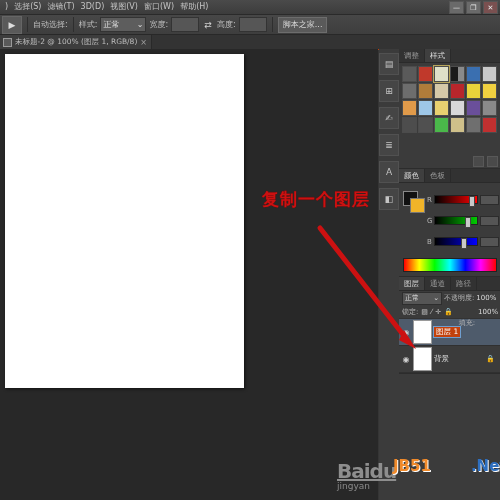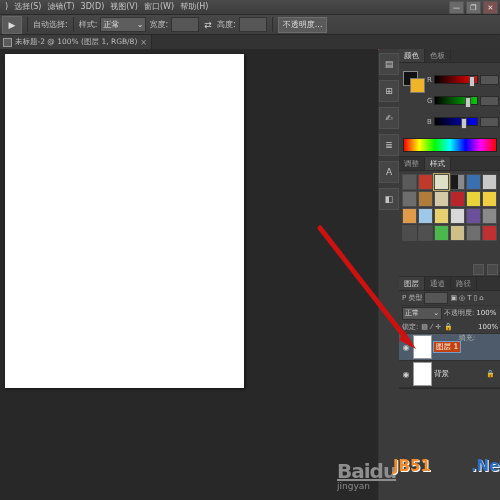--- a/index.html
+++ b/index.html
@@ -159,21 +159,21 @@
     <div class="opt-select">
       <span>正常</span>
       <span>⌄</span>
     </div>
     <span class="opt-label">宽度:</span>
     <div class="opt-input"></div>
     <div class="opt-icon">⇄</div>
     <span class="opt-label">高度:</span>
     <div class="opt-input"></div>
     <div class="opt-sep"></div>
-    <div class="opt-btn">不透明度...</div>
+    <div class="opt-btn">脚本之家...</div>
   </div>
 
   <div class="tabstrip">
     <div class="doctab">
       <span class="doctab-icon"></span>
       <span class="doctab-title">未标题-2 @ 100% (图层 1, RGB/8)</span>
       <span class="doctab-close">×</span>
     </div>
   </div>
 
@@ -185,55 +185,20 @@
   <div class="icondock">
     <div class="dock-icon">▤</div>
     <div class="dock-icon">⊞</div>
     <div class="dock-icon">✍</div>
     <div class="dock-icon">≣</div>
     <div class="dock-icon">A</div>
     <div class="dock-icon">◧</div>
   </div>
 
   <div class="rightdock">
-
-    <div class="panel">
-      <div class="panel-tabs">
-        <div class="ptab active">颜色</div>
-        <div class="ptab">色板</div>
-      </div>
-      <div class="colorpanel">
-        <div class="swatch-stack">
-          <div class="sw-fg"></div>
-          <div class="sw-bg"></div>
-        </div>
-        <div class="slider-row" style="top:12px;">
-          <span class="sl-label">R</span>
-          <div class="sl-track" style="background:linear-gradient(to right,#000,#ff0000);">
-            <div class="sl-thumb" style="margin-left:34px;"></div>
-          </div>
-          <div class="sl-val"></div>
-        </div>
-        <div class="slider-row" style="top:33px;">
-          <span class="sl-label">G</span>
-          <div class="sl-track" style="background:linear-gradient(to right,#000,#00cc00);">
-            <div class="sl-thumb" style="margin-left:30px;"></div>
-          </div>
-          <div class="sl-val"></div>
-        </div>
-        <div class="slider-row" style="top:54px;">
-          <span class="sl-label">B</span>
-          <div class="sl-track" style="background:linear-gradient(to right,#000,#0000ff);">
-            <div class="sl-thumb" style="margin-left:26px;"></div>
-          </div>
-          <div class="sl-val"></div>
-        </div>
-        <div class="ramp"></div>
-      </div>
-    </div>
 
     <div class="panel">
       <div class="panel-tabs">
         <div class="ptab">调整</div>
         <div class="ptab active">样式</div>
       </div>
       <div class="stylespanel">
         <div class="style-grid">
           <div class="style-cell" style="background:#5a5a5a;"></div>
           <div class="style-cell" style="background:#c0392b;"></div>
@@ -263,36 +228,62 @@
           <div class="style-cell" style="background:#6f6f6f;"></div>
           <div class="style-cell" style="background:#c03030;"></div>
         </div>
         <div class="panel-footer">
           <div class="pf-btn"></div>
           <div class="pf-btn"></div>
         </div>
       </div>
     </div>
 
+    <div class="panel">
+      <div class="panel-tabs">
+        <div class="ptab active">颜色</div>
+        <div class="ptab">色板</div>
+      </div>
+      <div class="colorpanel">
+        <div class="swatch-stack">
+          <div class="sw-fg"></div>
+          <div class="sw-bg"></div>
+        </div>
+        <div class="slider-row" style="top:12px;">
+          <span class="sl-label">R</span>
+          <div class="sl-track" style="background:linear-gradient(to right,#000,#ff0000);">
+            <div class="sl-thumb" style="margin-left:34px;"></div>
+          </div>
+          <div class="sl-val"></div>
+        </div>
+        <div class="slider-row" style="top:33px;">
+          <span class="sl-label">G</span>
+          <div class="sl-track" style="background:linear-gradient(to right,#000,#00cc00);">
+            <div class="sl-thumb" style="margin-left:30px;"></div>
+          </div>
+          <div class="sl-val"></div>
+        </div>
+        <div class="slider-row" style="top:54px;">
+          <span class="sl-label">B</span>
+          <div class="sl-track" style="background:linear-gradient(to right,#000,#0000ff);">
+            <div class="sl-thumb" style="margin-left:26px;"></div>
+          </div>
+          <div class="sl-val"></div>
+        </div>
+        <div class="ramp"></div>
+      </div>
+    </div>
+
     <div class="panel layerspanel">
       <div class="panel-tabs">
         <div class="ptab active">图层</div>
         <div class="ptab">通道</div>
         <div class="ptab">路径</div>
       </div>
 
-      <div class="filter-row">
-        <span class="filter-label">Ρ 类型</span>
-        <div class="filter-sel"></div>
-        <span class="fi">▣</span>
-        <span class="fi">◎</span>
-        <span class="fi">T</span>
-        <span class="fi">▯</span>
-        <span class="fi">⌂</span>
-      </div>
 
       <div class="blend-row">
         <div class="blend-sel">
           <span>正常</span>
           <span>⌄</span>
         </div>
         <span class="op-label">不透明度:</span>
         <span class="op-val">100%</span>
       </div>
 
@@ -314,20 +305,21 @@
 
       <div class="layer-row">
         <span class="eye">◉</span>
         <span class="thumb"></span>
         <span class="layer-name">背景</span>
         <span class="lock-ic">🔒</span>
       </div>
     </div>
   </div>
 
+  <div class="anno-text">复制一个图层</div>
   <svg class="anno-arrow" viewBox="0 0 500 500" xmlns="http://www.w3.org/2000/svg">
     <line x1="320" y1="228" x2="408" y2="341" stroke="#cc1111" stroke-width="5" stroke-linecap="round"></line>
     <polygon points="416,349 399,340 404,330" fill="#cc1111"></polygon>
   </svg>
 
   <div class="wm-baidu">
     <div class="b1">Baidu</div>
     <div class="b2">jingyan</div>
   </div>
   <div class="wm-jb">

